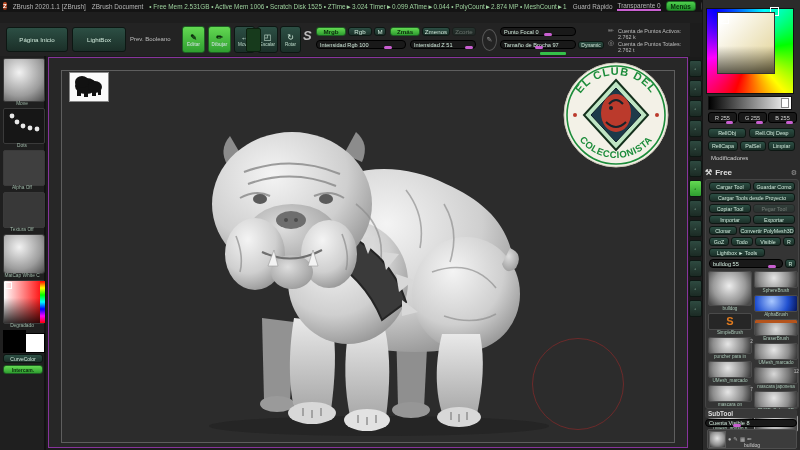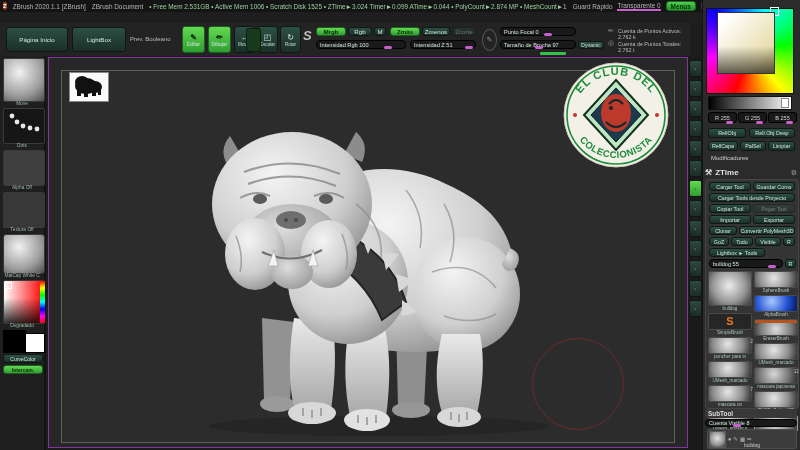--- a/index.html
+++ b/index.html
@@ -407,21 +407,21 @@
 
   <div class="rp-btn" style="left:5px;top:128px;width:38px;">RellObj</div>
   <div class="rp-btn" style="left:46px;top:128px;width:46px;">Rell.Obj Desp</div>
   <div class="rp-btn" style="left:5px;top:141px;width:30px;">RellCapa</div>
   <div class="rp-btn" style="left:37px;top:141px;width:26px;">PalSel</div>
   <div class="rp-btn" style="left:65px;top:141px;width:27px;">Limpiar</div>
   <div id="modifiers">Modificadores</div>
 
   <div id="toolhdr">
     <span>⚒</span>
-    <span>ZTime</span>
+    <span>Free</span>
     <span style="margin-left:auto;font-weight:normal;font-size:7px;color:#9a9a9a;">⚙</span>
   </div>
 
   <div id="toolbox">
     <div id="toolbtns">
         <div class="btn" style="width: 42px;">
           <span>Cargar Tool</span>
         </div>
         <div class="btn" style="width: 42px;">
           <span>Guardar Como</span>

